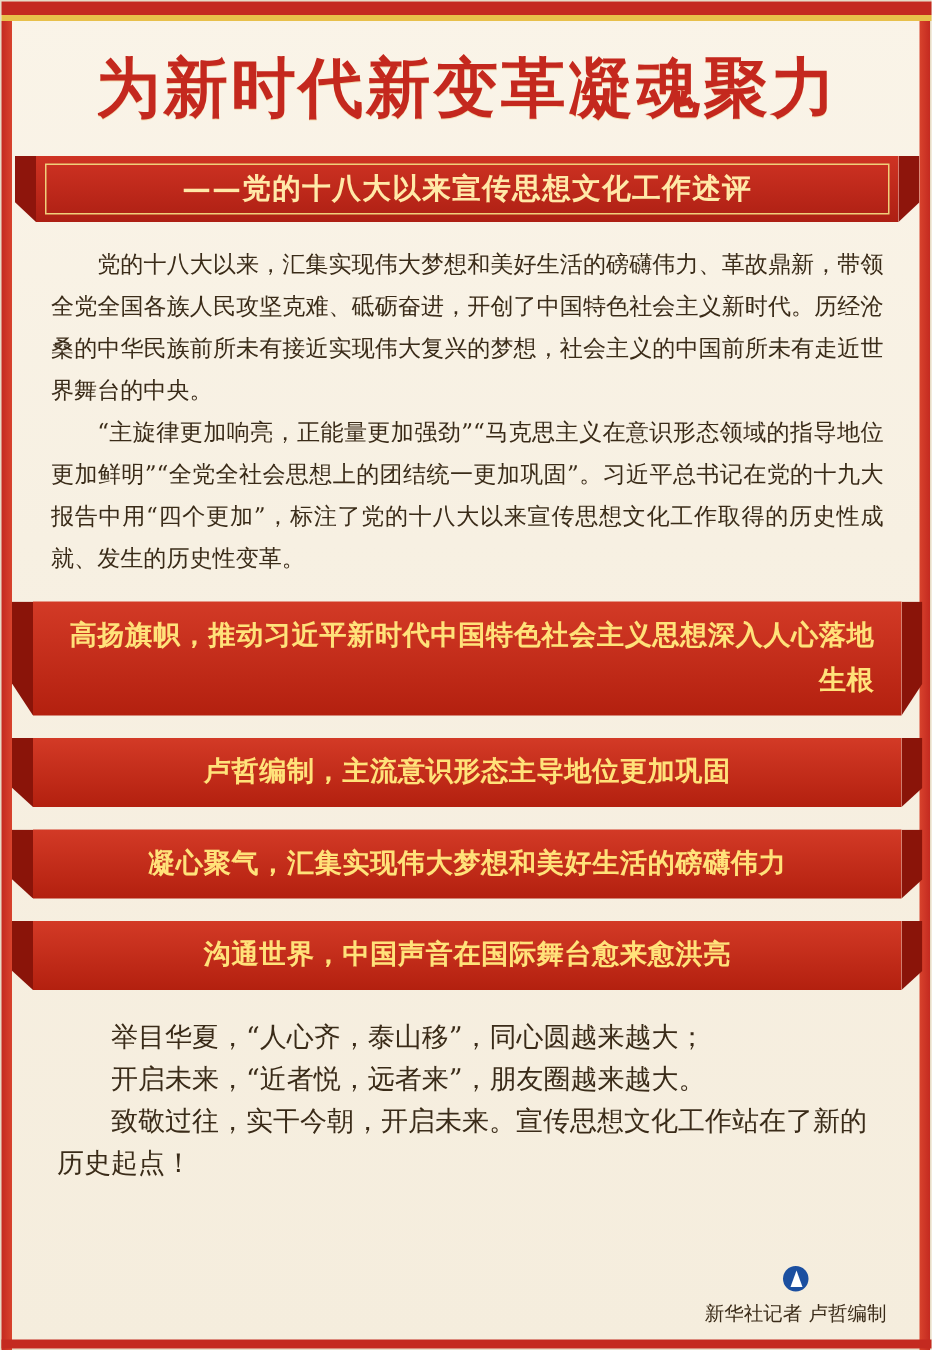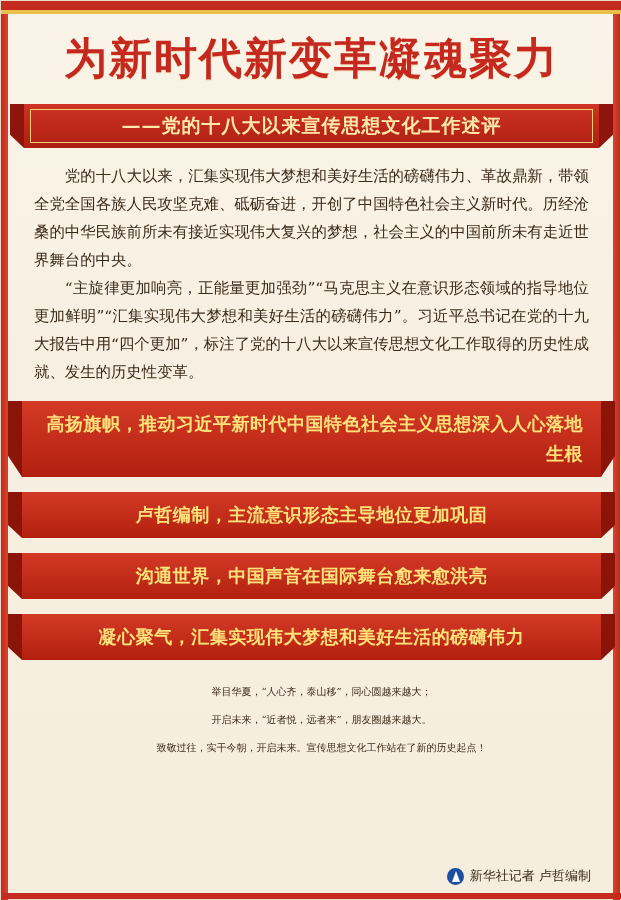--- a/index.html
+++ b/index.html
@@ -148,39 +148,39 @@
     letter-spacing: 0.5px;
     font-family: "DejaVu Serif", "Liberation Serif", serif;
   }
   .ribbon.center .ribbon-text { text-align: center; }
   .ribbon.left .ribbon-text { text-align: right; }
 
   
   .closing {
     margin: 18px 30px 0 30px;
     color: #3a2b18;
-    font-size: 10px;
+    font-size: 18px;
     line-height: 28px;
     font-family: "DejaVu Serif", "Liberation Serif", serif;
-    text-align: center;
   }
   .closing p { margin: 0; text-indent: 2em; }
   .closing p.noindent { text-indent: 2em; }
 
   
   .signature {
     position: absolute;
     right: 24px;
     bottom: 16px;
     display: flex;
     align-items: center;
     gap: 6px;
     color: #3a2b18;
     font-size: 13px;
     font-family: "DejaVu Serif", "Liberation Serif", serif;
+    flex-direction: column;
   }
   .sig-logo {
     width: 17px; height: 17px;
     border-radius: 50%;
     background: #1b4fa0;
     display: inline-block;
     position: relative;
   }
   .sig-logo:after {
     content: "";
@@ -215,45 +215,45 @@
     <div class="subtitle-wrap">
       <div class="subtitle-banner">
         <div class="subtitle-inner">
           <span class="subtitle-text">——党的十八大以来宣传思想文化工作述评</span>
         </div>
       </div>
     </div>
 
     <div class="body-block">
       <p>党的十八大以来，汇集实现伟大梦想和美好生活的磅礴伟力、革故鼎新，带领全党全国各族人民攻坚克难、砥砺奋进，开创了中国特色社会主义新时代。历经沧桑的中华民族前所未有接近实现伟大复兴的梦想，社会主义的中国前所未有走近世界舞台的中央。</p>
-      <p>“主旋律更加响亮，正能量更加强劲”“马克思主义在意识形态领域的指导地位更加鲜明”“汇集实现伟大梦想和美好生活的磅礴伟力”。习近平总书记在党的十九大报告中用“四个更加”，标注了党的十八大以来宣传思想文化工作取得的历史性成就、发生的历史性变革。</p>
+      <p>“主旋律更加响亮，正能量更加强劲”“马克思主义在意识形态领域的指导地位更加鲜明”“全党全社会思想上的团结统一更加巩固”。习近平总书记在党的十九大报告中用“四个更加”，标注了党的十八大以来宣传思想文化工作取得的历史性成就、发生的历史性变革。</p>
     </div>
 
     <div class="ribbon left">
       <span class="ribbon-tail-l"></span>
       <span class="ribbon-tail-r"></span>
       <div class="ribbon-text">高扬旗帜，推动习近平新时代中国特色社会主义思想深入人心落地生根</div>
     </div>
 
     <div class="ribbon center">
       <span class="ribbon-tail-l"></span>
       <span class="ribbon-tail-r"></span>
       <div class="ribbon-text">卢哲编制，主流意识形态主导地位更加巩固</div>
     </div>
 
     <div class="ribbon center">
       <span class="ribbon-tail-l"></span>
       <span class="ribbon-tail-r"></span>
+      <div class="ribbon-text">凝心聚气，汇集实现伟大梦想和美好生活的磅礴伟力</div>
+    </div>
+
+    <div class="ribbon center">
+      <span class="ribbon-tail-l"></span>
+      <span class="ribbon-tail-r"></span>
       <div class="ribbon-text">沟通世界，中国声音在国际舞台愈来愈洪亮</div>
-    </div>
-
-    <div class="ribbon center">
-      <span class="ribbon-tail-l"></span>
-      <span class="ribbon-tail-r"></span>
-      <div class="ribbon-text">凝心聚气，汇集实现伟大梦想和美好生活的磅礴伟力</div>
     </div>
 
     <div class="closing">
       <p>举目华夏，“人心齐，泰山移”，同心圆越来越大；</p>
       <p class="noindent">开启未来，“近者悦，远者来”，朋友圈越来越大。</p>
       <p>致敬过往，实干今朝，开启未来。宣传思想文化工作站在了新的历史起点！</p>
     </div>
 
     <div class="signature">
       <span class="sig-logo"></span>

